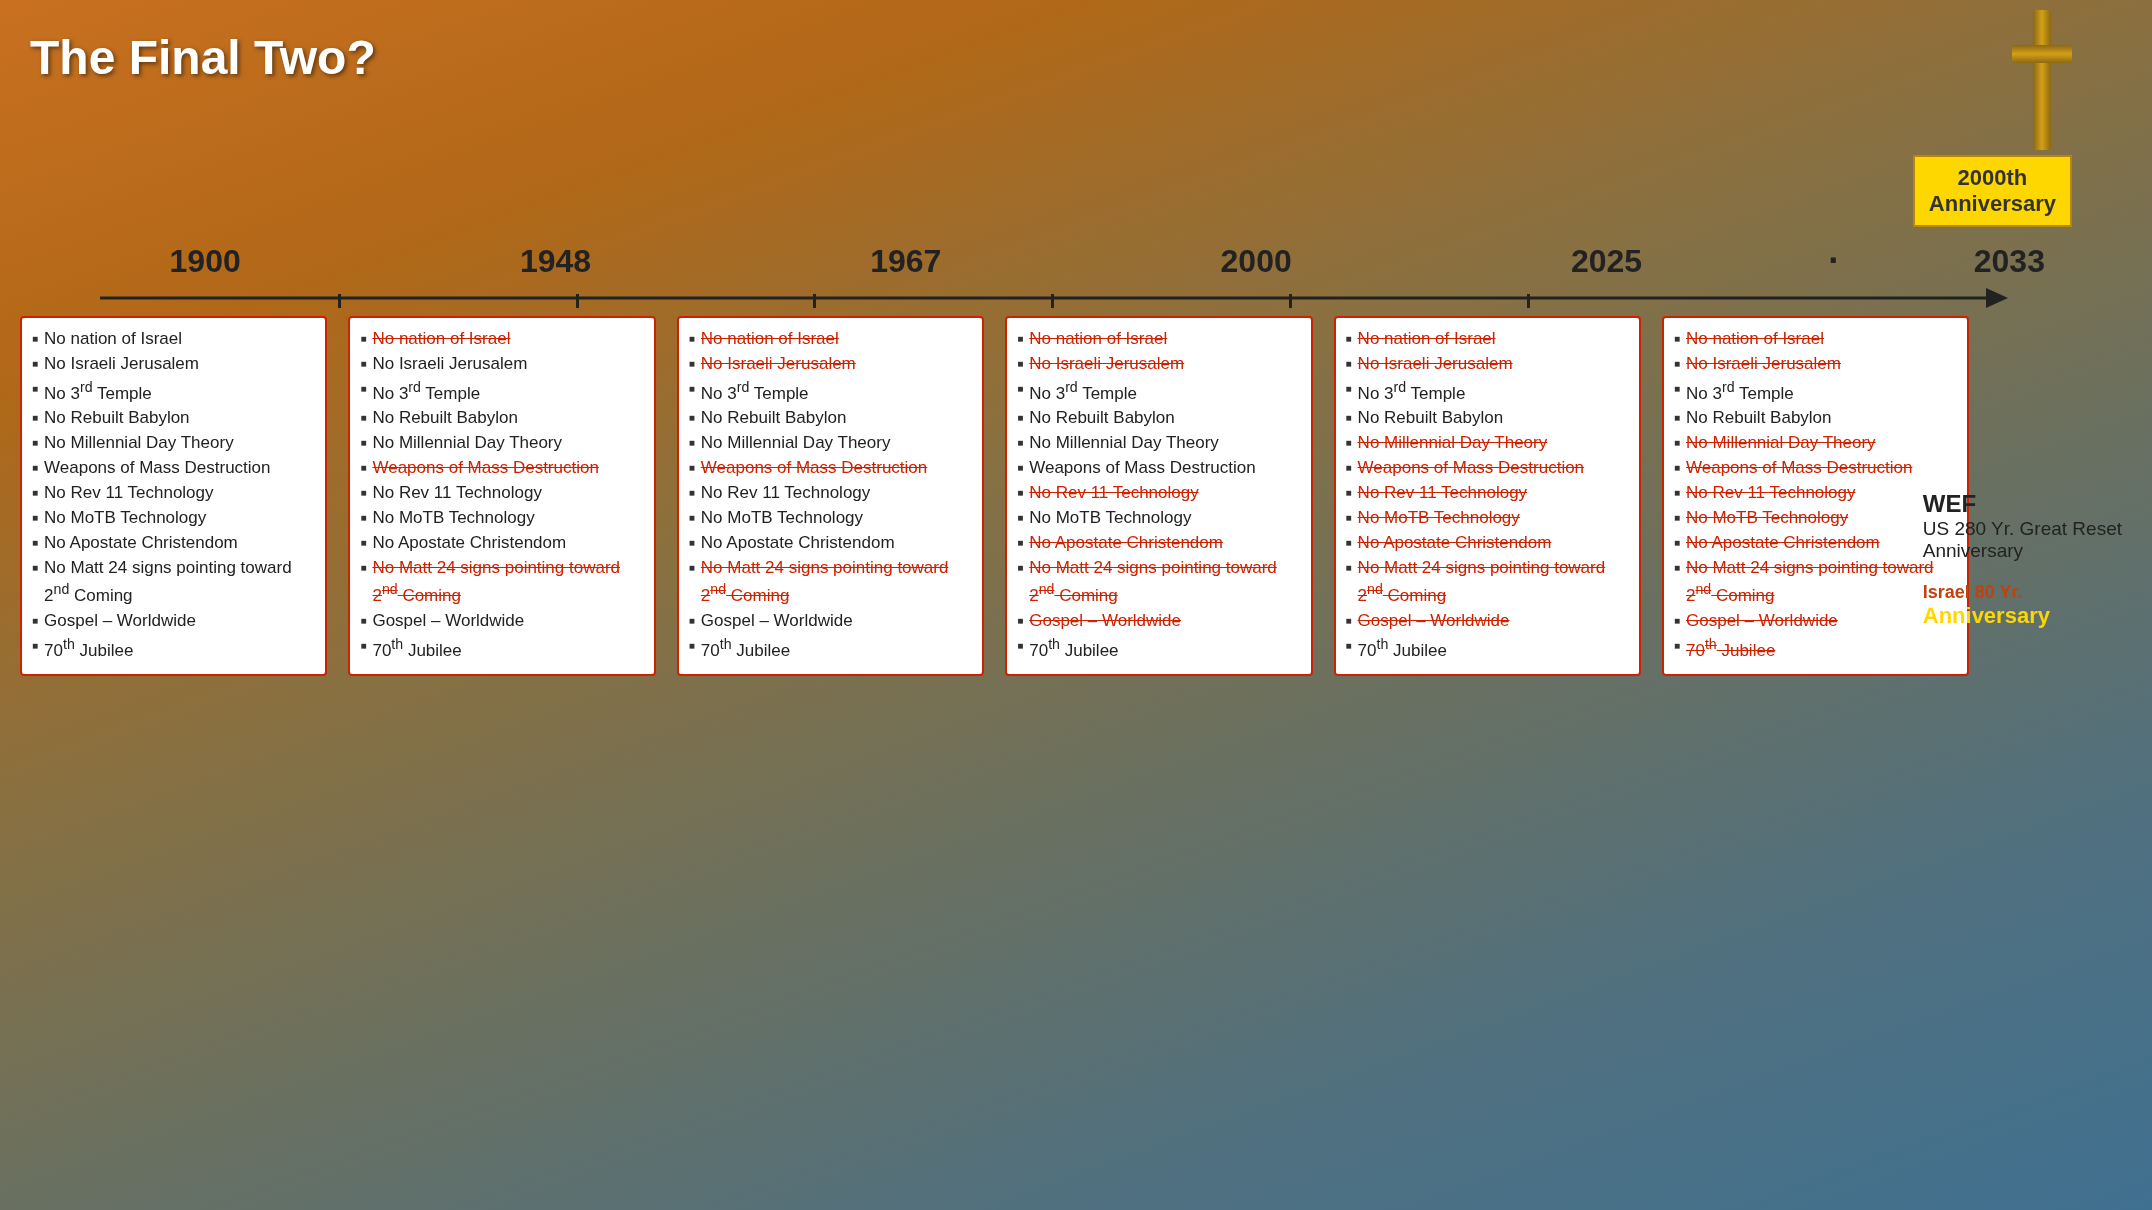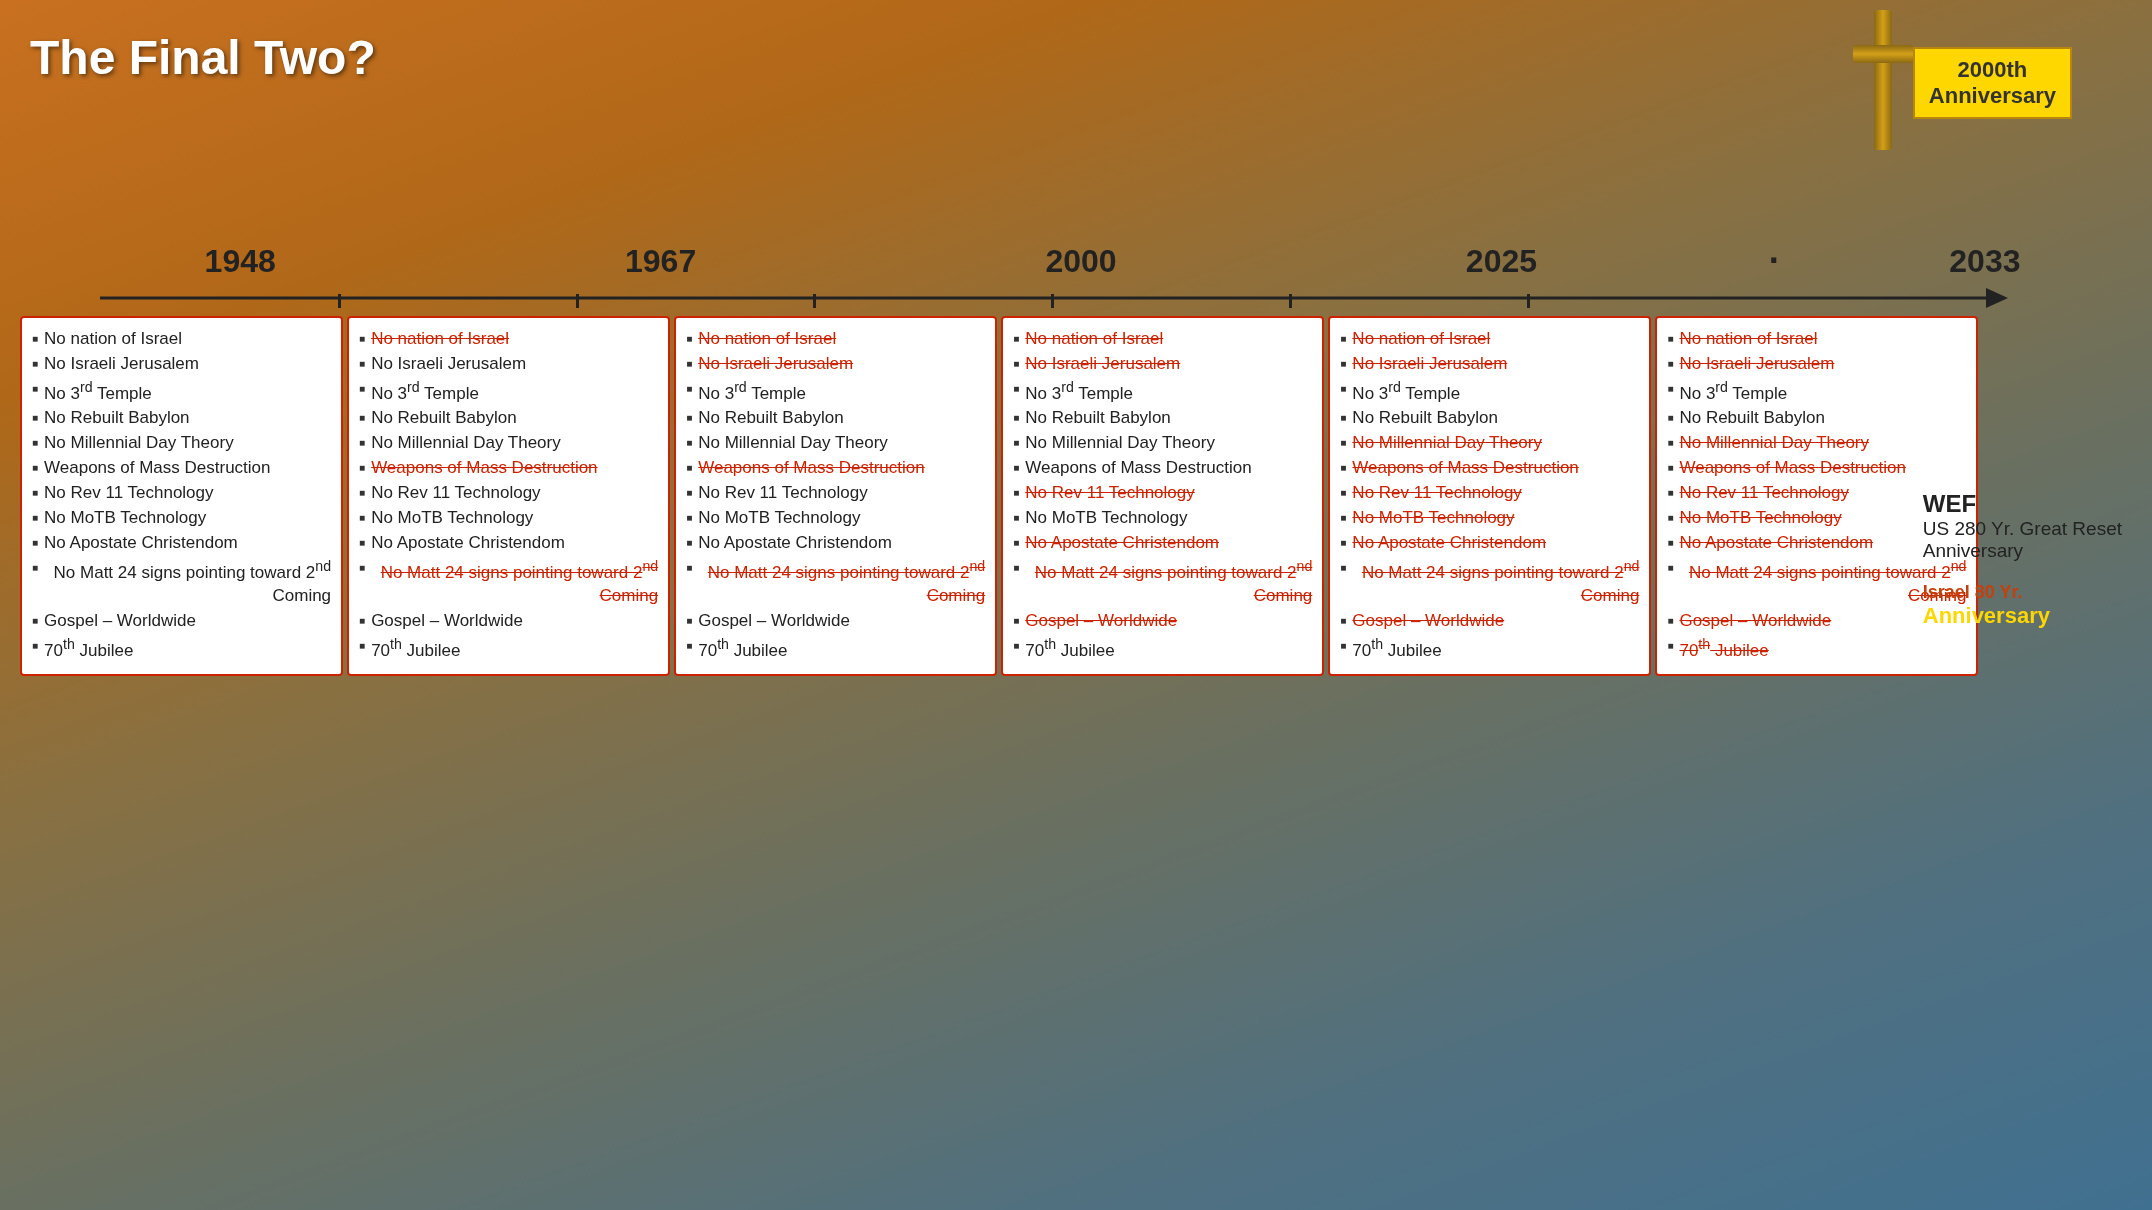--- a/index.html
+++ b/index.html
@@ -21,22 +21,22 @@
       color: white;
       text-shadow: 2px 2px 4px rgba(0,0,0,0.5);
     }
 
     
     .cross-container {
       position: absolute;
       top: 10px;
       right: 80px;
       display: flex;
-      flex-direction: row;
-      align-items: center;
+      flex-direction: column;
+      align-items: flex-end;
     }
     .cross {
       position: relative;
       width: 60px;
       height: 140px;
     }
     .cross-vertical {
       position: absolute;
       left: 50%;
       top: 0;
@@ -125,20 +125,23 @@
   <div class="anniversary-badge">
     <div>2000th</div>
     <div>Anniversary</div>
   </div>
 </div>
 
 <div class="timeline-area">
 
   <div style="display:flex; align-items:center; margin-bottom:6px; padding-left:10px;">
     <div style="flex:1; text-align:center;">
+      <span class="year-label">1900</span>
+    </div>
+    <div style="flex:1; text-align:center;">
       <span class="year-label">1948</span>
     </div>
     <div style="flex:1; text-align:center;">
       <span class="year-label">1967</span>
     </div>
     <div style="flex:1; text-align:center;">
       <span class="year-label">2000</span>
     </div>
     <div style="flex:1; text-align:center;">
       <span class="year-label">2025</span>
@@ -157,21 +160,21 @@
     <div style="position:absolute; left:calc(1/8 * (100% - 210px) + 80px); top:30%; height:14px; width:3px; background:#222;"></div>
     <div style="position:absolute; left:calc(2/8 * (100% - 210px) + 80px); top:30%; height:14px; width:3px; background:#222;"></div>
     <div style="position:absolute; left:calc(3/8 * (100% - 210px) + 80px); top:30%; height:14px; width:3px; background:#222;"></div>
     <div style="position:absolute; left:calc(4/8 * (100% - 210px) + 80px); top:30%; height:14px; width:3px; background:#222;"></div>
     <div style="position:absolute; left:calc(5/8 * (100% - 210px) + 80px); top:30%; height:14px; width:3px; background:#222;"></div>
     <div style="position:absolute; left:calc(6/8 * (100% - 210px) + 80px); top:30%; height:14px; width:3px; background:#222;"></div>
 
     <div style="position:absolute; right:124px; top:50%; transform:translateY(-50%); width:0; height:0; border-top:10px solid transparent; border-bottom:10px solid transparent; border-left:22px solid #222;"></div>
   </div>
 
-  <div style="display:flex; gap:4px;text-align:right;">
+  <div style="display:flex; gap:21px;">
 
     <div class="col-box">
       <ul>
         <li>
             <span class="normal">No nation of Israel</span>
           </li>
         <li>
             <span class="normal">No Israeli Jerusalem</span>
           </li>
         <li>

